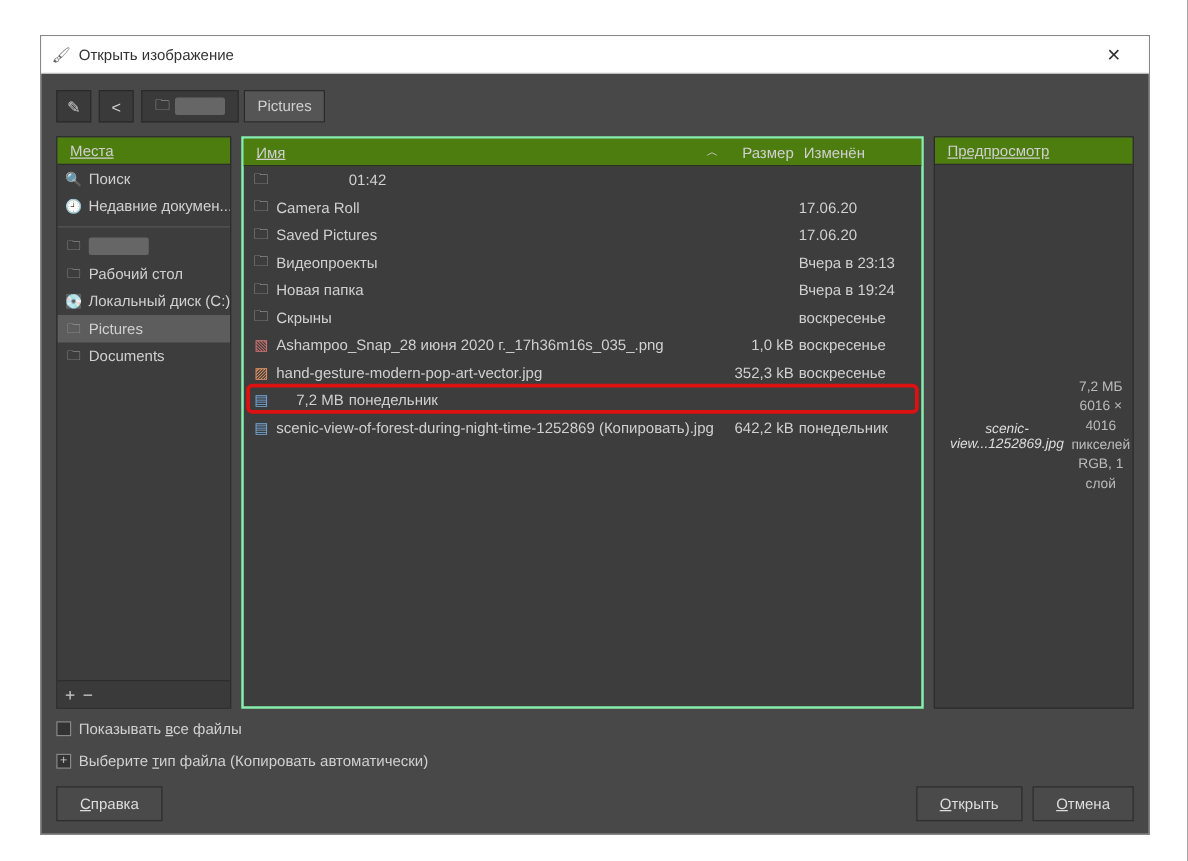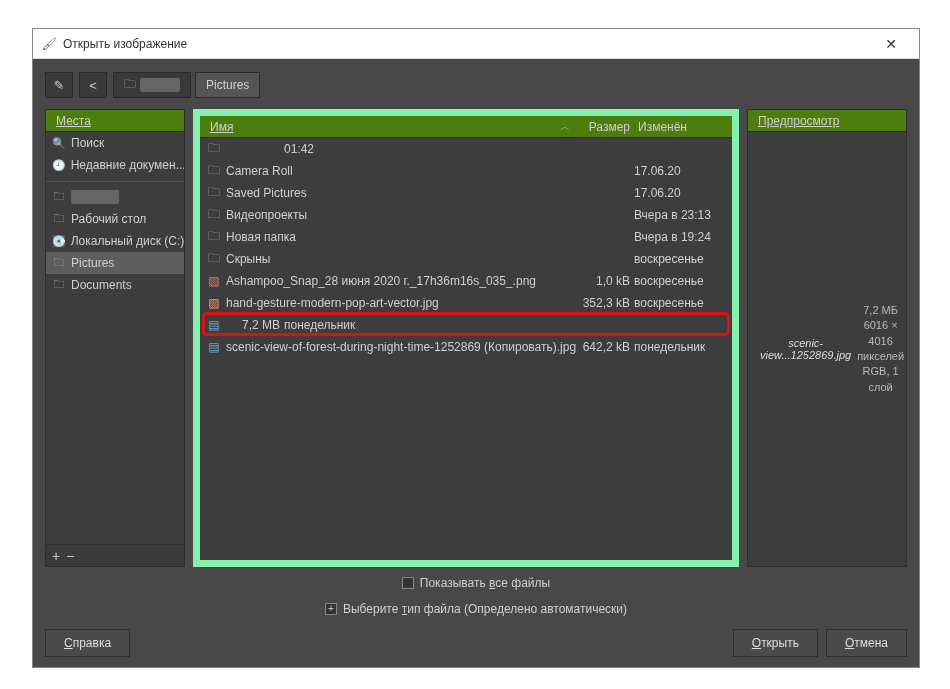--- a/index.html
+++ b/index.html
@@ -22,21 +22,21 @@
 
 .toolbar-row { display: flex; align-items: center; gap: 6px; height: 32px; margin-bottom: 8px; }
 .tb-btn { width: 28px; height: 26px; background: #3a3a3a; border: 1px solid #2a2a2a; display:flex;align-items:center;justify-content:center;color:#ccc;font-size:13px;cursor:pointer;}
 .crumb-wrap { display:flex; gap:4px; }
 .crumb { height: 26px; padding: 0 10px; background: #3a3a3a; border:1px solid #2a2a2a; display:flex;align-items:center;gap:4px;cursor:pointer;}
 .crumb.active { background: #555; }
 .crumb .ficon { color:#999; }
 
 .main-split { display: flex; gap: 8px; flex:1; min-height:0;}
 .places-panel { width: 140px; background: #3d3d3d; border:1px solid #2d2d2d; display:flex;flex-direction:column;}
-.files-panel { flex:1; background: #3d3d3d; border:7px solid #86efac; display:flex;flex-direction:column; min-width:0;}
+.files-panel { flex:1; background: #3d3d3d; border:2px solid #86efac; display:flex;flex-direction:column; min-width:0;}
 .preview-panel { width: 160px; background: #3d3d3d; border:1px solid #2d2d2d; display:flex;flex-direction:column;}
 
 .col-header { height: 22px; display:flex;align-items:center; padding:0 6px; background:#4d7c0f;border-bottom:1px solid #2d2d2d; font-size:12px; }
 .col-header .hcell { padding: 0 4px; }
 .col-header .hname { flex:1; text-decoration: underline; }
 .col-header .hsize { width: 58px; text-align:right; }
 .col-header .hmod { width: 92px; }
 .col-header .sortind { margin-left:auto; margin-right:6px; font-size:10px;}
 
 .places-list { flex:1; overflow:hidden; }
@@ -59,21 +59,21 @@
 
 .places-footer { height:22px; border-top:1px solid #2d2d2d; background:#3a3a3a; display:flex; align-items:center; gap:6px; padding:0 6px;}
 .places-footer span { cursor:pointer; font-size:14px; color:#ccc;}
 
 .preview-body { flex:1; display:flex;flex-direction:row;align-items:center; padding:10px 6px; gap:6px; font-size:11px; text-align:center;}
 .thumb { width:110px; height:74px; background: linear-gradient(to bottom, #0a1830 0%, #0e2a4a 40%, #061018 100%); margin-top:4px;}
 .thumb::before{content:"";display:block;width:100%;height:100%;background: radial-gradient(1px 1px at 20% 22%, #9cf 50%, transparent 51%), radial-gradient(1px 1px at 68% 14%, #aef 50%, transparent 51%), radial-gradient(1px 1px at 82% 32%, #cff 50%, transparent 51%), radial-gradient(1px 1px at 44% 10%, #fff 50%, transparent 51%), linear-gradient(to top, rgba(0,0,0,0.7) 0%, rgba(0,0,0,0) 35%);}
 .preview-name { font-style: italic; color:#ddd; }
 .preview-meta { color:#bbb; line-height:1.4;}
 
-.options-row { height: 20px; display:flex;align-items:center; gap:6px; margin-top:6px;justify-content:center;}
+.options-row { height: 20px; display:flex;align-items:center; gap:6px; margin-top:6px;}
 .options-row .chk { width:12px;height:12px;border:1px solid #888; background:#333; display:inline-block;}
 .options-row .exp { width:12px;height:12px;border:1px solid #888; background:#333; color:#ccc; font-size:10px; line-height:10px; text-align:center;}
 .u { text-decoration: underline; }
 
 .button-row { display:flex; margin-top:10px; gap:8px;}
 .button-row .spacer { flex:1;}
 .dlg-btn { height:28px; padding:0 18px; background:#4a4a4a; border:1px solid #2d2d2d; color:#ddd; display:flex;align-items:center;cursor:pointer; font-size:12px;}
 
 .folder-ic::before{content:"🗀";color:#aaa;}
 .img-ic-png::before{content:"▧";color:#d77;}
@@ -239,21 +239,21 @@
 
     <div class="options-row">
       <span class="chk"></span>
       <span>
         <span>Показывать </span><span class="u">в</span><span>се файлы</span>
       </span>
     </div>
     <div class="options-row">
       <span class="exp">+</span>
       <span>
-        <span>Выберите </span><span class="u">т</span><span>ип файла (Определено автоматически)</span>
+        <span>Выберите </span><span class="u">т</span><span>ип файла (Копировать автоматически)</span>
       </span>
     </div>
 
     <div class="button-row">
       <div class="dlg-btn">
         <span class="u">С</span>
           <span>правка</span>
       </div>
       <div class="spacer"></div>
       <div class="dlg-btn">

